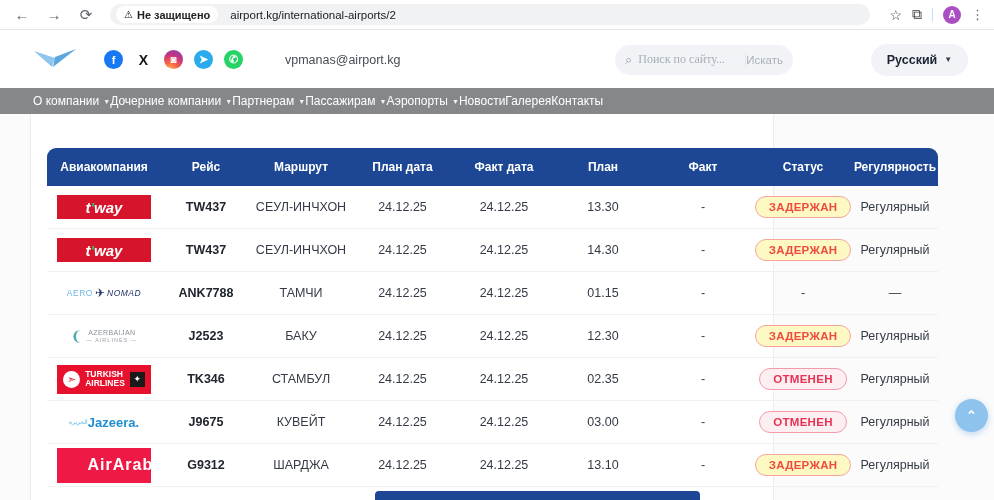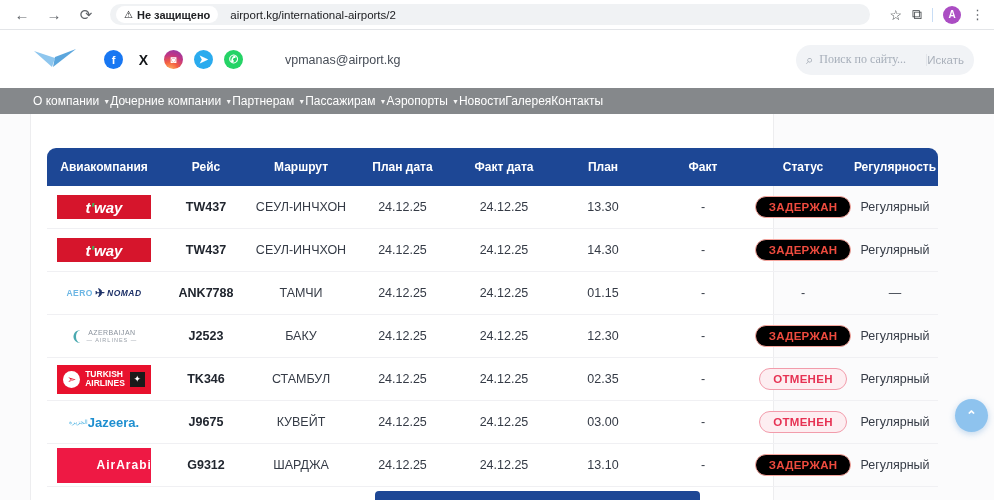--- a/index.html
+++ b/index.html
@@ -64,47 +64,47 @@
   .ftable { position:absolute; left:16px; top:34px; width:891px; }
   .trow, .thead-row { display:grid;
     grid-template-columns:114px 90px 100px 103px 100px 98px 102px 98px 86px; align-items:center; }
   .thead-row { height:38px; background:#1d4795; border-radius:9px 9px 0 0; }
   .th { color:#fff; font-size:12px; font-weight:bold; text-align:center; }
   .trow { height:43px; border-bottom:1px solid #f0f0f3; }
   .td { font-size:12.5px; color:#353b46; text-align:center; }
   .td.flight { font-weight:bold; color:#21262f; }
   .badge { display:inline-block; font-size:11.5px; font-weight:bold; padding:4px 13px;
     border-radius:999px; letter-spacing:.3px; }
-  .badge.delayed  { color:#ee4b3e; border:1.5px solid #f6a59d; background:#000000; }
+  .badge.delayed  { color:#ee4b3e; border:1.5px solid #f6a59d; background:#fef9c3; }
   .badge.cancelled{ color:#e63253; border:1.5px solid #f29cab; background:#fdeef1; }
 
   
   .logo-cell { display:flex; justify-content:center; align-items:center; }
   .lg-box { width:94px; display:flex; align-items:center; justify-content:center; }
   .lg-tway { height:24px; background:#d6152c; color:#fff; font-weight:bold; font-size:15px; font-style:italic; }
   .lg-tway .apo { color:#3db558; }
-  .lg-aeronomad { gap:2px; font-weight:bold; }
+  .lg-aeronomad { gap:2px; font-weight:normal; }
   .lg-aeronomad .a1 { color:#6cb6e4; font-size:8.5px; letter-spacing:.5px; }
   .lg-aeronomad .bird { color:#1c3067; font-size:12px; }
   .lg-aeronomad .a2 { color:#1c3067; font-size:8.5px; font-style:italic; letter-spacing:.5px; }
   .lg-azal { gap:4px; }
   .lg-azal .ic { color:#4aa9b0; font-size:14px; }
   .lg-azal .txt { display:flex; flex-direction:column; line-height:1.1; }
   .lg-azal .t1 { color:#8a929c; font-size:7px; letter-spacing:.4px; }
   .lg-azal .t2 { color:#9aa1aa; font-size:5.5px; letter-spacing:1px; }
   .lg-turkish { height:29px; background:#e8112d; gap:5px; padding:0 4px; }
   .lg-turkish .emb { width:17px; height:17px; background:#fff; border-radius:50%; color:#e8112d;
     font-size:11px; display:flex; align-items:center; justify-content:center; }
   .lg-turkish .txt { color:#fff; font-weight:bold; font-size:8.5px; line-height:1.05; text-align:left; }
   .lg-turkish .star { width:15px; height:15px; background:#1a1a1a; color:#fff; font-size:9px;
     display:flex; align-items:center; justify-content:center; }
   .lg-jazeera { flex-direction:row; line-height:1; }
   .lg-jazeera .ar { color:#58b7e4; font-size:6px; }
   .lg-jazeera .en { color:#1f8fd0; font-weight:bold; font-size:13px; }
-  .lg-airarabia { height:35px; background:#ee1944; color:#fff; font-weight:bold; font-size:12px;
+  .lg-airarabia { height:35px; background:#ee1944; color:#fff; font-weight:bold; font-size:16px;
     letter-spacing:1px;padding-left:48px; }
 
   
   .scroll-top { position:absolute; left:955px; top:399px; width:33px; height:33px; border-radius:50%;
     background:#8ec3ee; color:#fff; display:flex; align-items:center; justify-content:center;
     font-size:13px; font-weight:bold; cursor:pointer; box-shadow:0 2px 6px rgba(120,170,220,.45); }
   .bottom-thumb { position:absolute; left:375px; top:491px; width:325px; height:9px;
     background:#1d4795; border-radius:4px 4px 0 0; cursor:pointer; }
 </style>
 </head>
@@ -140,20 +140,24 @@
     <span class="soc x">X</span>
     <span class="soc ig">◙</span>
     <span class="soc tg">➤</span>
     <span class="soc wa">✆</span>
   </div>
   <span class="hdr-email">vpmanas@airport.kg</span>
   <div class="search-pill">
     <span class="mag">⌕</span>
     <input type="text" placeholder="Поиск по сайту..." style="">
     <span class="search-btn">Искать</span>
+  </div>
+  <div class="lang-pill">
+    <span>Русский</span>
+    <span class="chev">▼</span>
   </div>
 </div>
 
 <nav class="main-nav" id="main-nav">
     <span class="nav-item">
       <span>О компании</span>
       <span class="chev">▼</span>
     </span>
     <span class="nav-item">
       <span>Дочерние компании</span>

